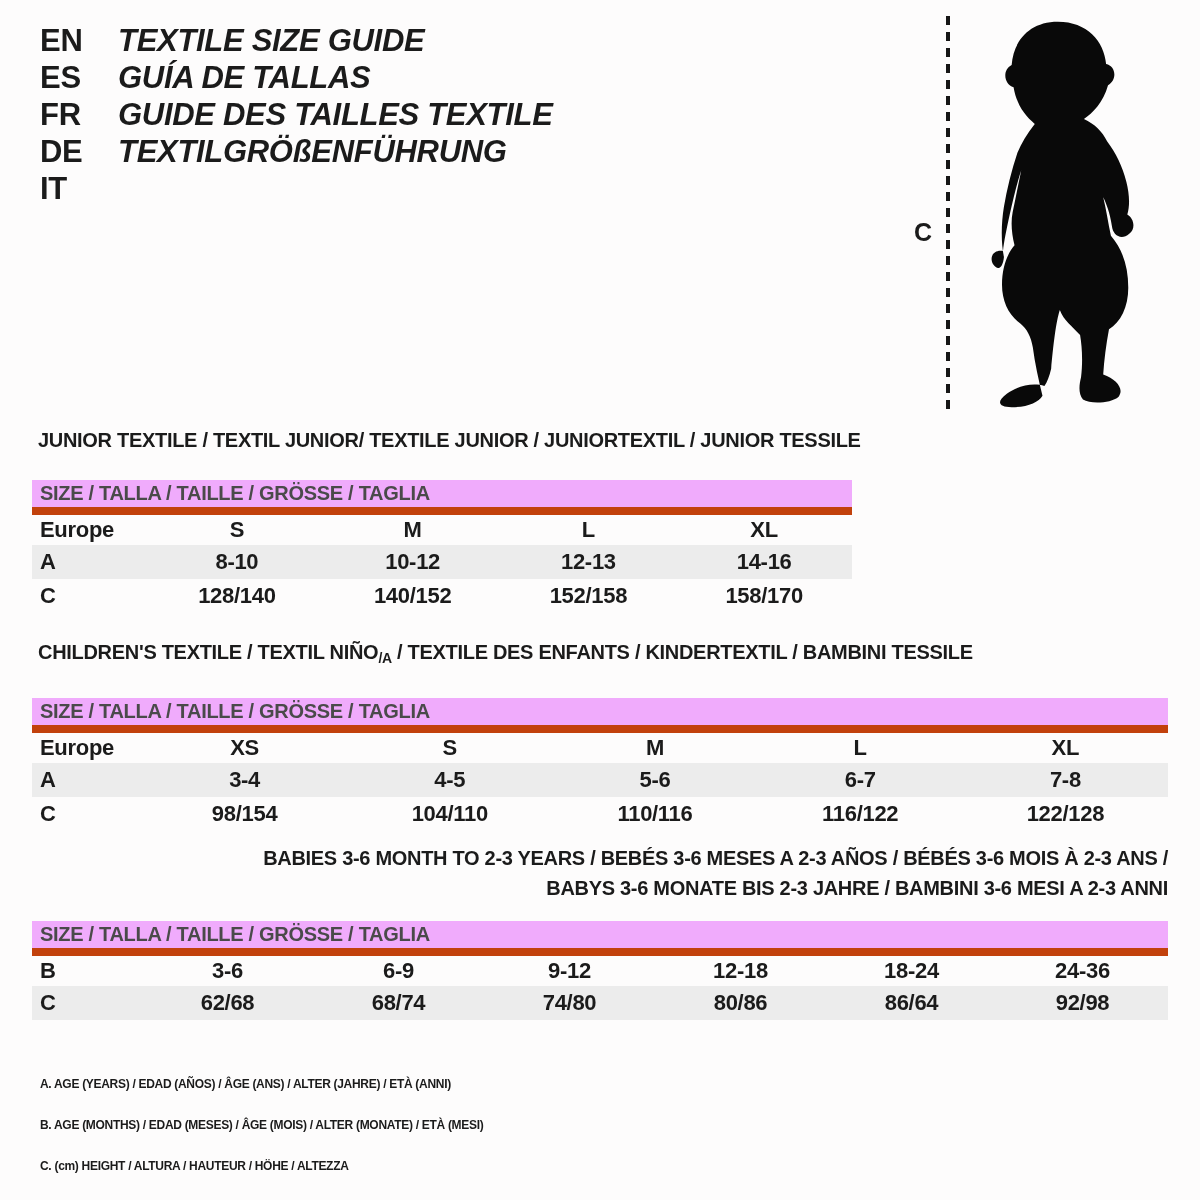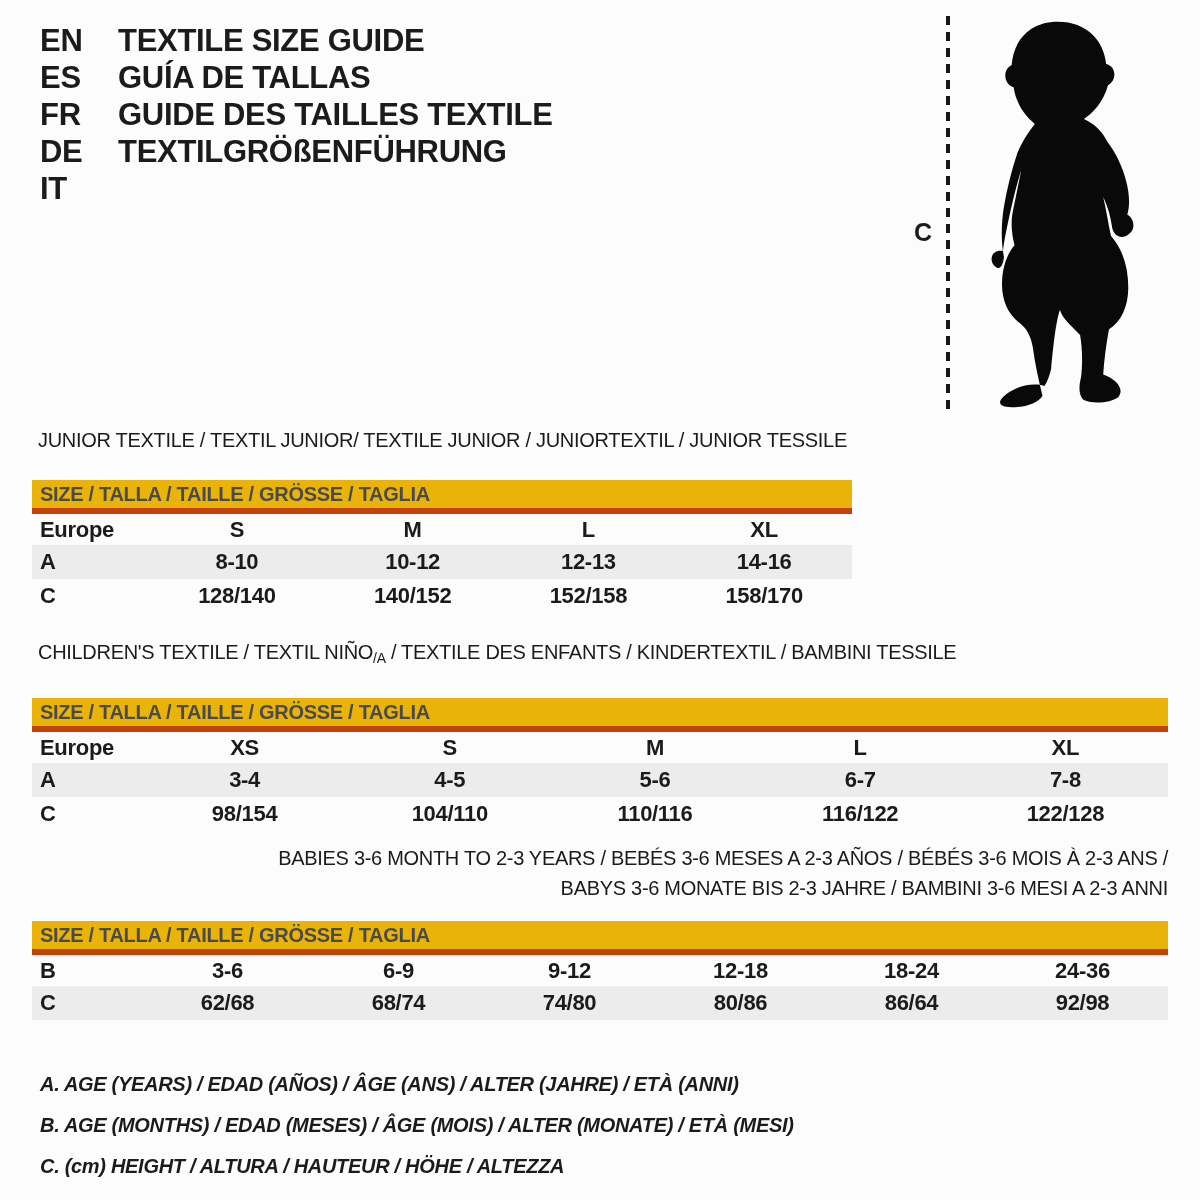--- a/index.html
+++ b/index.html
@@ -15,62 +15,62 @@
     position: relative;
     width: 1200px; height: 1200px;
     overflow: hidden;
     letter-spacing: -0.3px;
   }
 
   
   .langs { position: absolute; top: 22px; left: 40px; }
   .lang-row { display: flex; height: 37px; align-items: center; font-size: 31px; }
   .lang-code { width: 78px; flex: 0 0 78px; }
-  .lang-label { white-space: nowrap; }
+  .lang-label { white-space: nowrap; font-style: italic; }
 
   
   .figure { position: absolute; left: 900px; top: 14px; width: 250px; height: 404px; }
   .c-label { position: absolute; left: 14px; top: 204px; font-size: 25px; }
   .dash-line {
     position: absolute; left: 46px; top: 2px; width: 4px; height: 398px;
     background: repeating-linear-gradient(to bottom, #161616 0 9px, transparent 9px 16px);
   }
   .silhouette { position: absolute; left: 68px; top: 0; }
 
   
   .section { position: absolute; left: 32px; }
   .sec-junior { top: 428px; width: 820px; }
   .sec-kids   { top: 640px; width: 1136px; }
   .sec-babies { top: 843px; width: 1136px; }
 
   .section h2 {
     margin: 0 0 28px 6px;
     font-size: 20px; line-height: 24px;
-    font-weight: normal; white-space: nowrap;
+    font-weight: bold; white-space: nowrap;
   }
   .sec-babies h2 { line-height: 30px; margin-bottom: 18px; white-space: normal; text-align: right; }
   .sub-a { font-size: 14px; vertical-align: -4px; }
 
   table { width: 100%; border-collapse: collapse; table-layout: fixed; }
   th.size-bar {
-    background: #eab308; color: #4a4a4a;
+    background: #f0abfc; color: #4a4a4a;
     font-size: 20px; text-align: left;
     height: 31px; padding: 2px 8px;
     font-weight: bold; white-space: nowrap;
-    border-bottom: 6px solid #c2410c;
+    border-bottom: 8px solid #c2410c;
   }
   td {
     height: 34px; font-size: 22px; text-align: center;
     padding: 0; font-weight: bold;
   }
   td.row-label { text-align: left; padding-left: 8px; }
   tr.shade td { background: #ececec; }
 
   
-  .legend { position: absolute; left: 40px; top: 1064px; font-size: 20px; font-style: italic; }
+  .legend { position: absolute; left: 40px; top: 1064px; font-size: 12px; }
   .legend div { line-height: 41px; white-space: nowrap; }
 </style>
 </head>
 <body>
 
 <div class="page">
 
   <div class="langs">
     <div class="lang-row">
       <span class="lang-code">EN</span>

